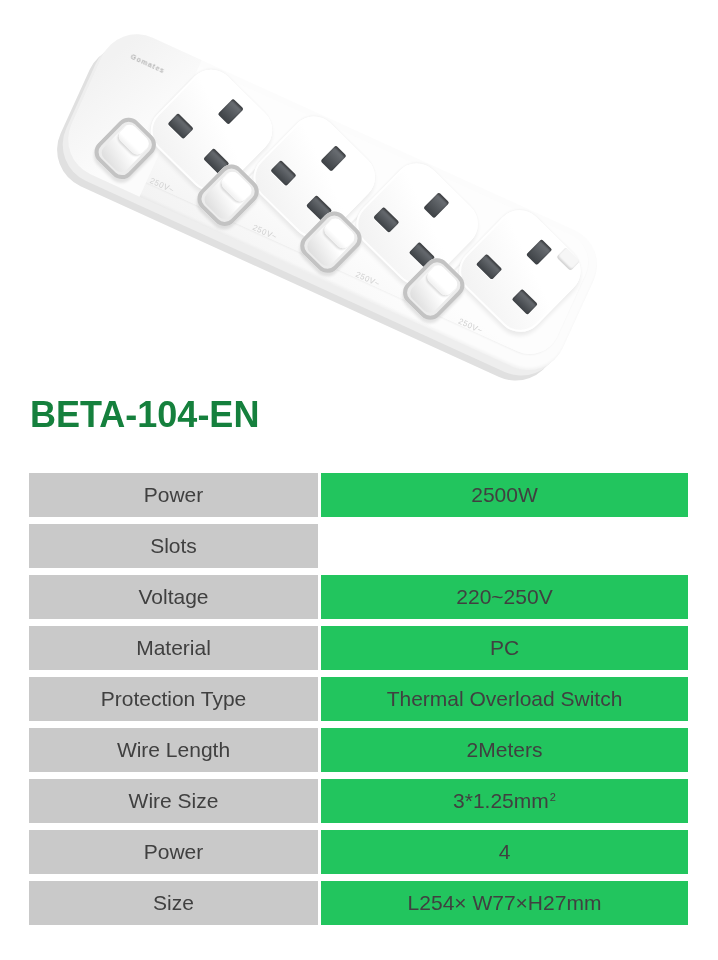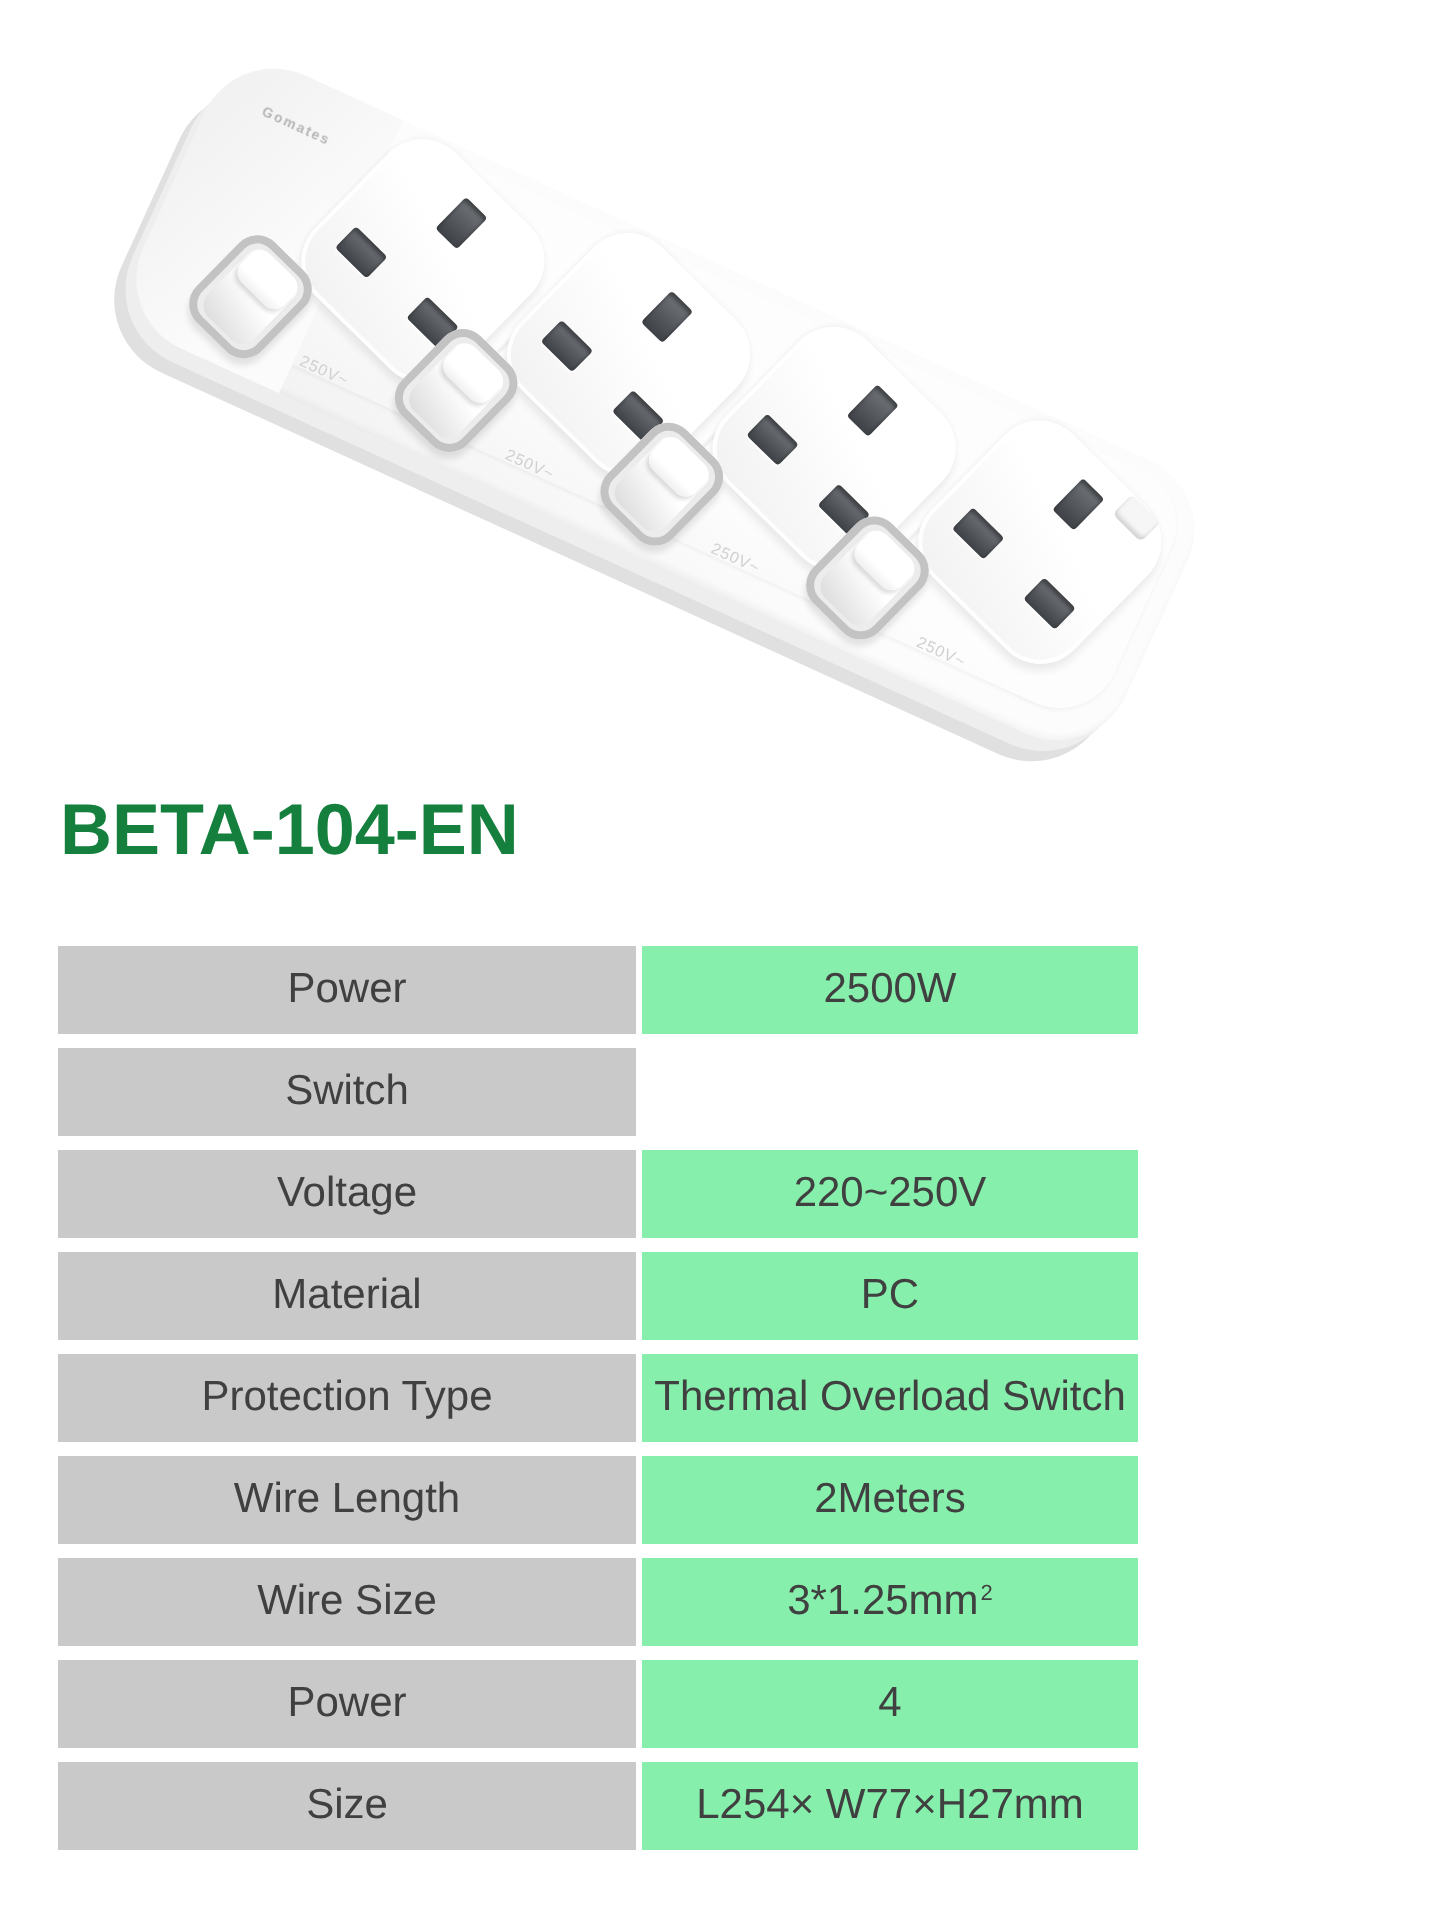--- a/index.html
+++ b/index.html
@@ -142,37 +142,37 @@
     font-size: 36px;
     font-weight: bold;
     color: #15803d;
     letter-spacing: 0;
   }
 
   
   .spec-table {
     position: absolute;
     left: 29px; top: 473px;
-    width: 540px;
+    width: 659px;
   }
   .row {
     display: flex;
     gap: 3px;
     height: 44px;
     margin-bottom: 7px;
   }
   .cell {
     display: flex;
     align-items: center;
     justify-content: center;
     font-size: 21px;
     color: #404040;
   }
   .cell.label { width: 289px; background: #c9c9c9; }
-  .cell.value { flex: 1; background: #86efac; }
+  .cell.value { flex: 1; background: #22c55e; }
   .cell.value sup {
     font-size: 11px;
     line-height: 0;
     margin-left: 1px;
     transform: translateY(-4px);
   }
 </style>
 </head>
 <body>
 
@@ -241,21 +241,21 @@
   <div class="spec-table">
 
     <div class="row">
       <div class="cell label">Power</div>
       <div class="cell value">
         <span>2500W</span>
       </div>
     </div>
 
     <div class="row">
-      <div class="cell label">Switch</div>
+      <div class="cell label">Slots</div>
     </div>
 
     <div class="row">
       <div class="cell label">Voltage</div>
       <div class="cell value">
         <span>220~250V</span>
       </div>
     </div>
 
     <div class="row">

